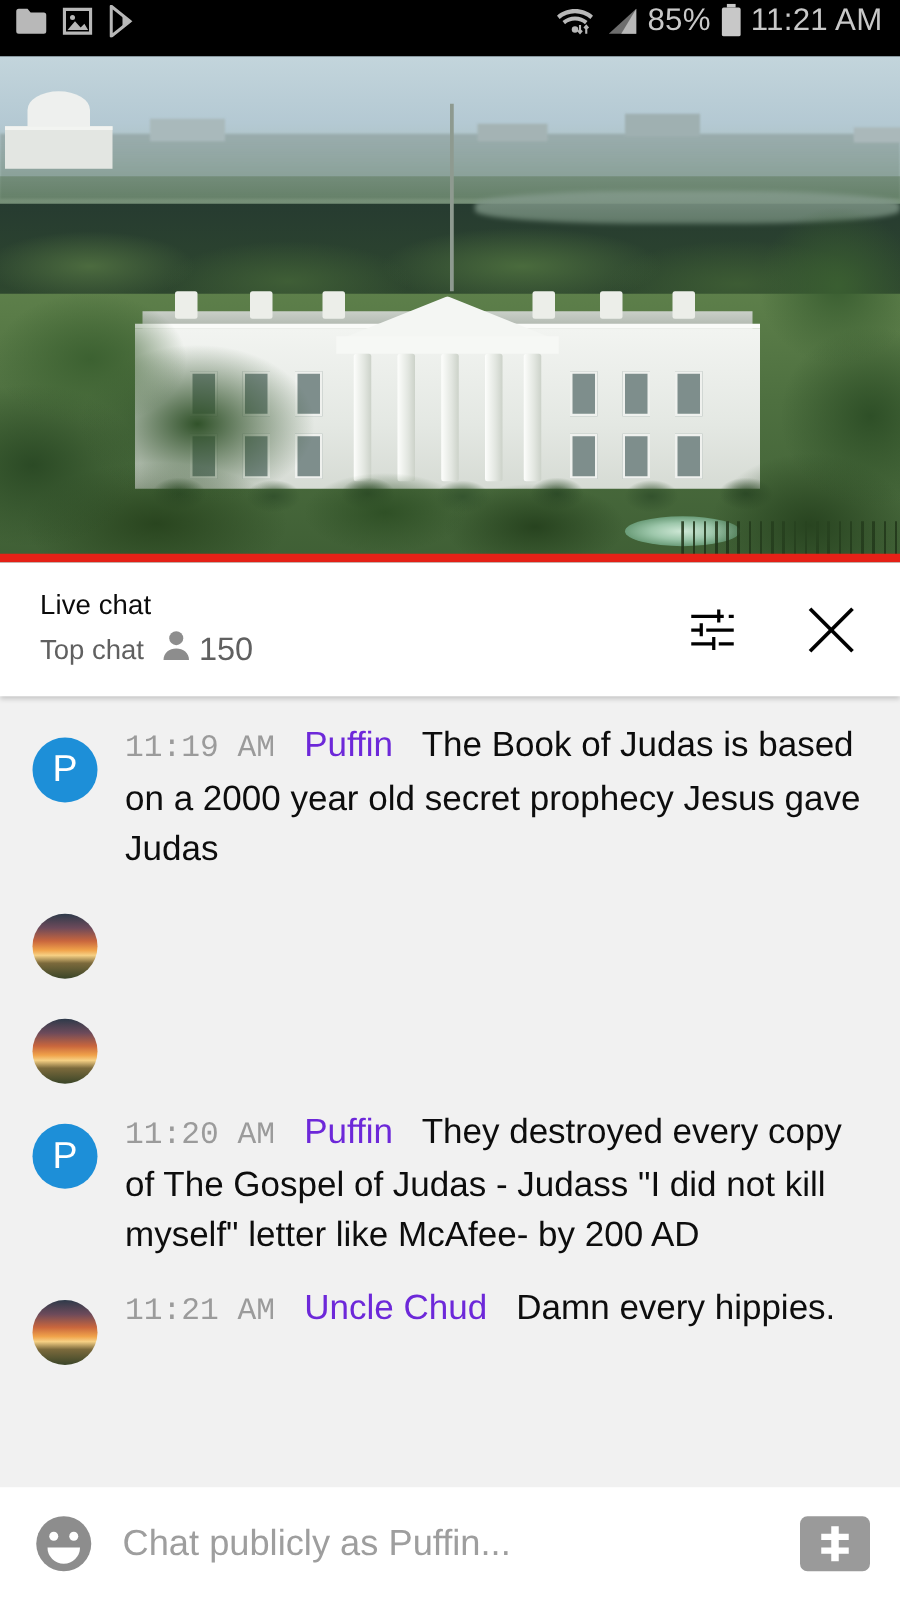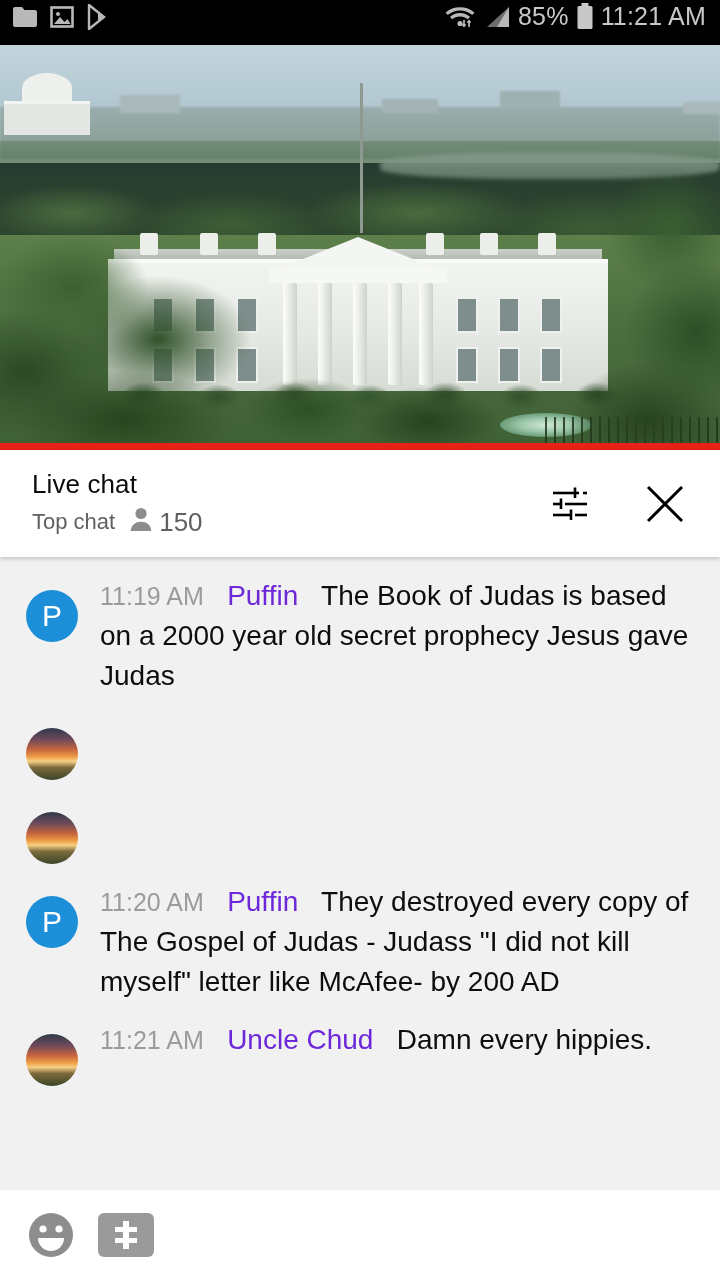--- a/index.html
+++ b/index.html
@@ -149,21 +149,21 @@
   }
 
   
   .chat-header {
     flex: 0 0 107px; height:107px; background:#ffffff;
     display:flex; align-items:center; padding: 0 22px 0 32px;
     box-shadow: 0 2px 4px rgba(0,0,0,.18);
     position: relative; z-index: 5;
   }
   .ch-titles { display:flex; flex-direction:column; justify-content:center; gap:6px; flex:1 1 auto; }
-  .ch-title { font-size: 26px; color:#0b0b0b; letter-spacing:.1px; }
+  .ch-title { font-size: 22px; color:#0b0b0b; letter-spacing:.1px; }
   .ch-sub { display:flex; align-items:center; gap:14px; }
   .ch-sub-text { font-size: 22px; color:#606060; }
   .ch-count { display:flex; align-items:center; gap:6px; font-size:26px; color:#606060; }
   .ch-actions { display:flex; align-items:center; gap:50px; padding-right: 10px;}
   .icon-btn { width:46px; height:46px; display:flex; align-items:center; justify-content:center; cursor:pointer; }
 
   
   .chat-list {
     flex: 1 1 auto; background:#f1f1f1; overflow:hidden;
     padding: 10px 0 0 0;
@@ -180,21 +180,21 @@
     background:
       linear-gradient(180deg,#2e3a4a 0%,#6d4a5a 22%,#c9663d 42%,#f0a24a 56%,#f6d084 64%,#7c6a3c 76%,#3a4528 100%);
   }
   .avatar.collage {
     background:
       conic-gradient(from 20deg, #3f5fa8 0deg 55deg, #f0b429 55deg 110deg, #c0392b 110deg 165deg,
                      #2e8b57 165deg 220deg, #7d5ba6 220deg 275deg, #e07a5f 275deg 330deg, #4f9da6 330deg 360deg);
   }
   .msg-body { flex:1 1 auto; min-width:0; }
   .msg-line { font-size:28px; line-height:40px; color:#0d0d0d; word-wrap:break-word; }
-  .ts { color:#9b9b9b; font-size:25px; }
+  .ts { color:#9b9b9b; font-size:25px;font-family:Liberation Mono, monospace; }
   .author { color:#6d28d9; font-weight:normal; }
   .emoji-inline { font-size:31px; vertical-align: -3px; }
 
   
   .input-bar {
     flex: 0 0 90px; height:90px; background:#ffffff;
     display:flex; align-items:center; padding: 0 24px 0 26px;
   }
   .emoji-btn { flex:0 0 50px; width:50px; height:50px; margin-right:22px; display:flex; align-items:center; justify-content:center; }
   .chat-placeholder { flex:1 1 auto; font-size:29px; color:#9e9e9e; }
@@ -399,20 +399,21 @@
 
   <div class="input-bar">
     <div class="emoji-btn">
       <svg width="50" height="50" viewBox="0 0 50 50">
         <circle cx="25" cy="25" r="22" fill="#8d8d8d"></circle>
         <circle cx="17" cy="19" r="3.6" fill="#ffffff"></circle>
         <circle cx="33" cy="19" r="3.6" fill="#ffffff"></circle>
         <path d="M12 28a13 13 0 0026 0z" fill="#ffffff"></path>
       </svg>
     </div>
+    <div class="chat-placeholder" placeholder="Chat publicly as Puffin...">Chat publicly as Puffin...</div>
     <div class="superchat">
       <svg width="34" height="34" viewBox="0 0 34 34">
         <rect x="14" y="3" width="6" height="28" fill="#ffffff"></rect>
         <rect x="6" y="9" width="22" height="5" fill="#ffffff"></rect>
         <rect x="6" y="20" width="22" height="5" fill="#ffffff"></rect>
       </svg>
     </div>
   </div>
 
 </div>

